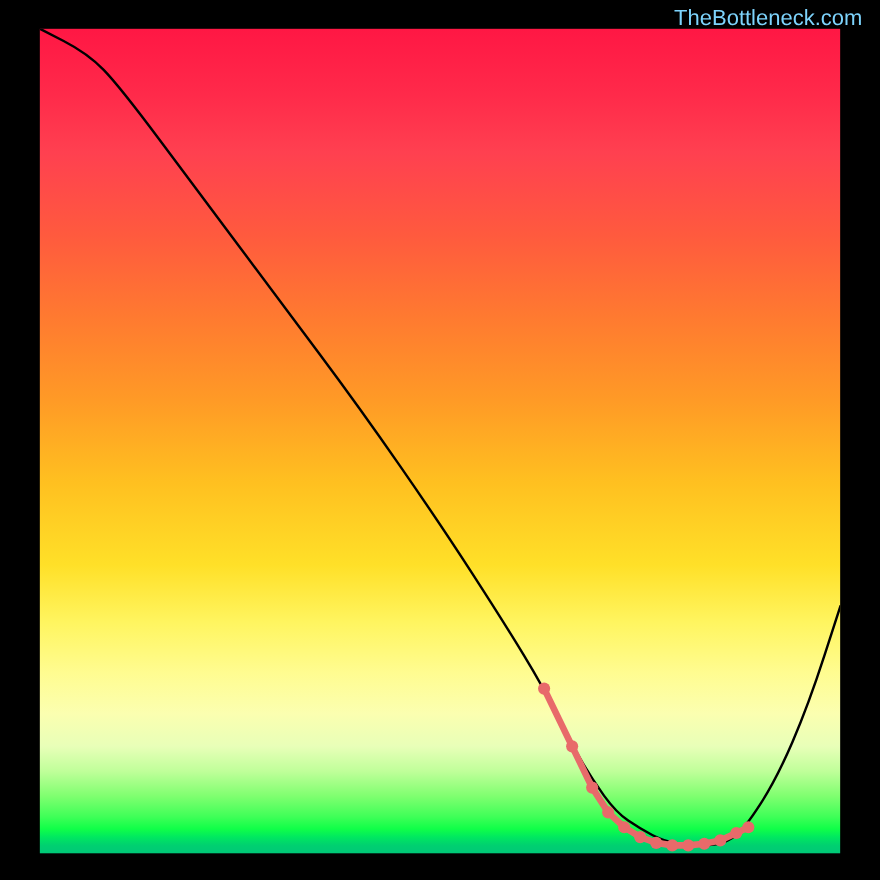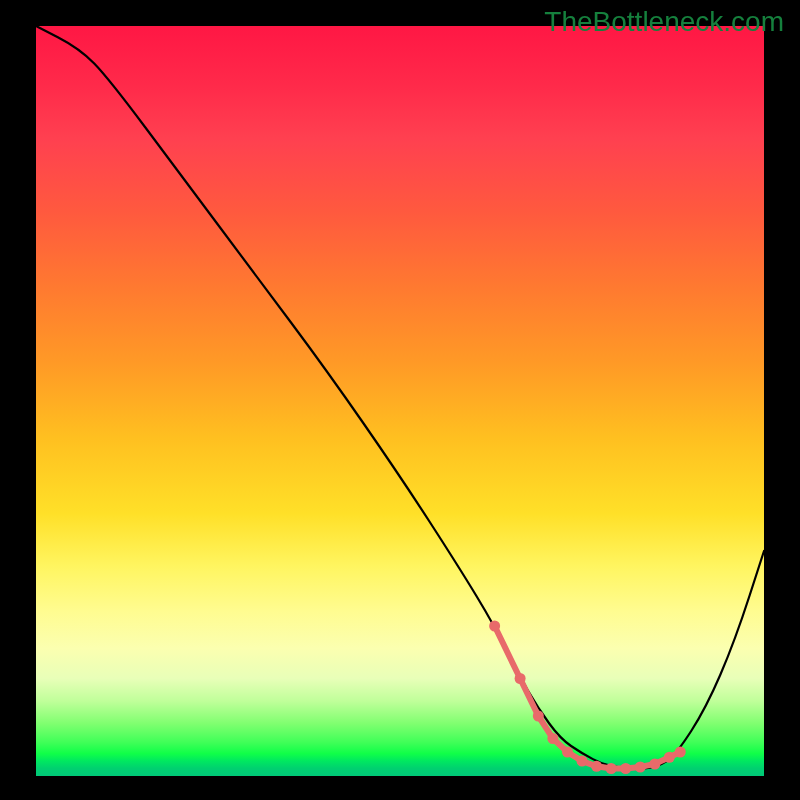--- a/index.html
+++ b/index.html
@@ -7,22 +7,22 @@
     width: 800px;
     height: 800px;
     background: #000;
     position: relative;
     font-family: Arial, sans-serif;
   }
   .watermark {
     position: absolute;
     top: 6px;
     right: 16px;
-    color: #15803d;
-    font-size: 28px;
+    color: #7dd3fc;
+    font-size: 20px;
     font-weight: 500;
     z-index: 10;
   }
   .plot-area {
     position: absolute;
     left: 36px;
     top: 26px;
     width: 728px;
     height: 750px;
     overflow: hidden;

